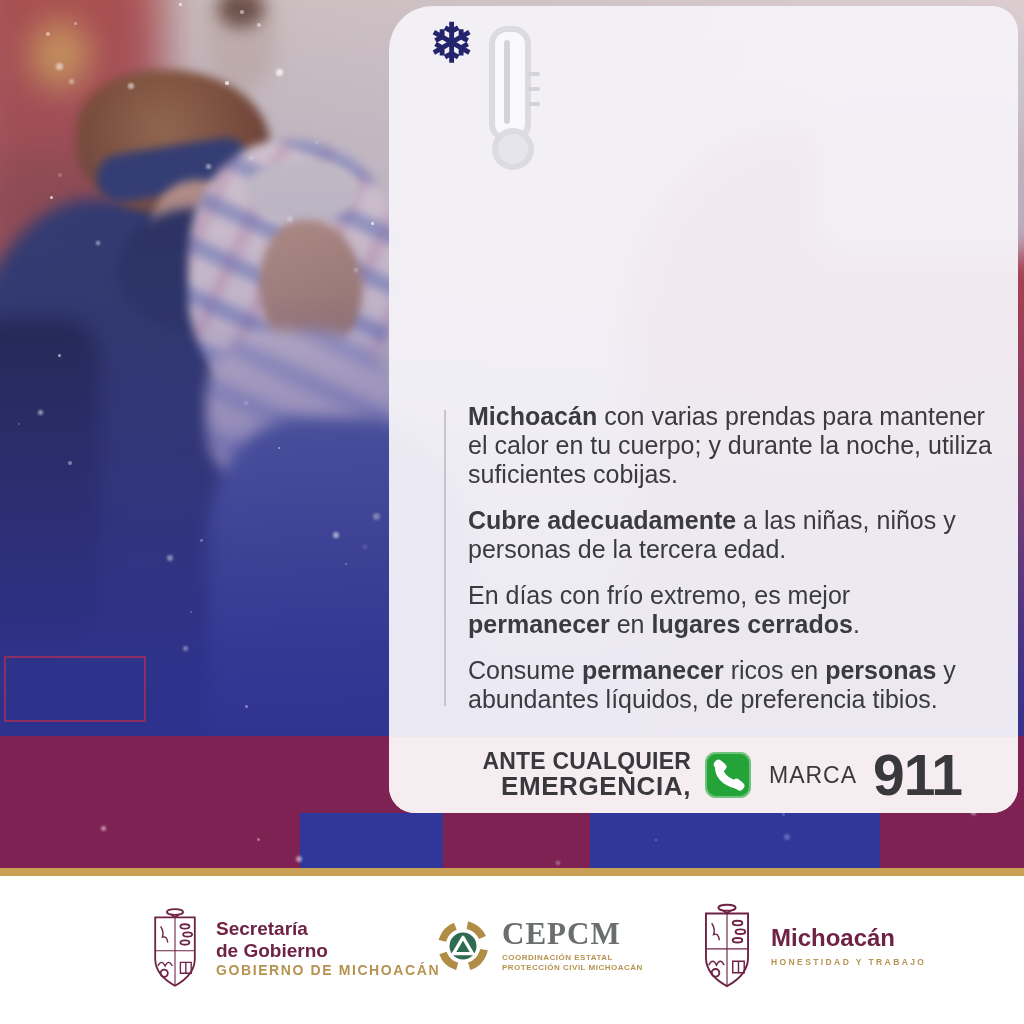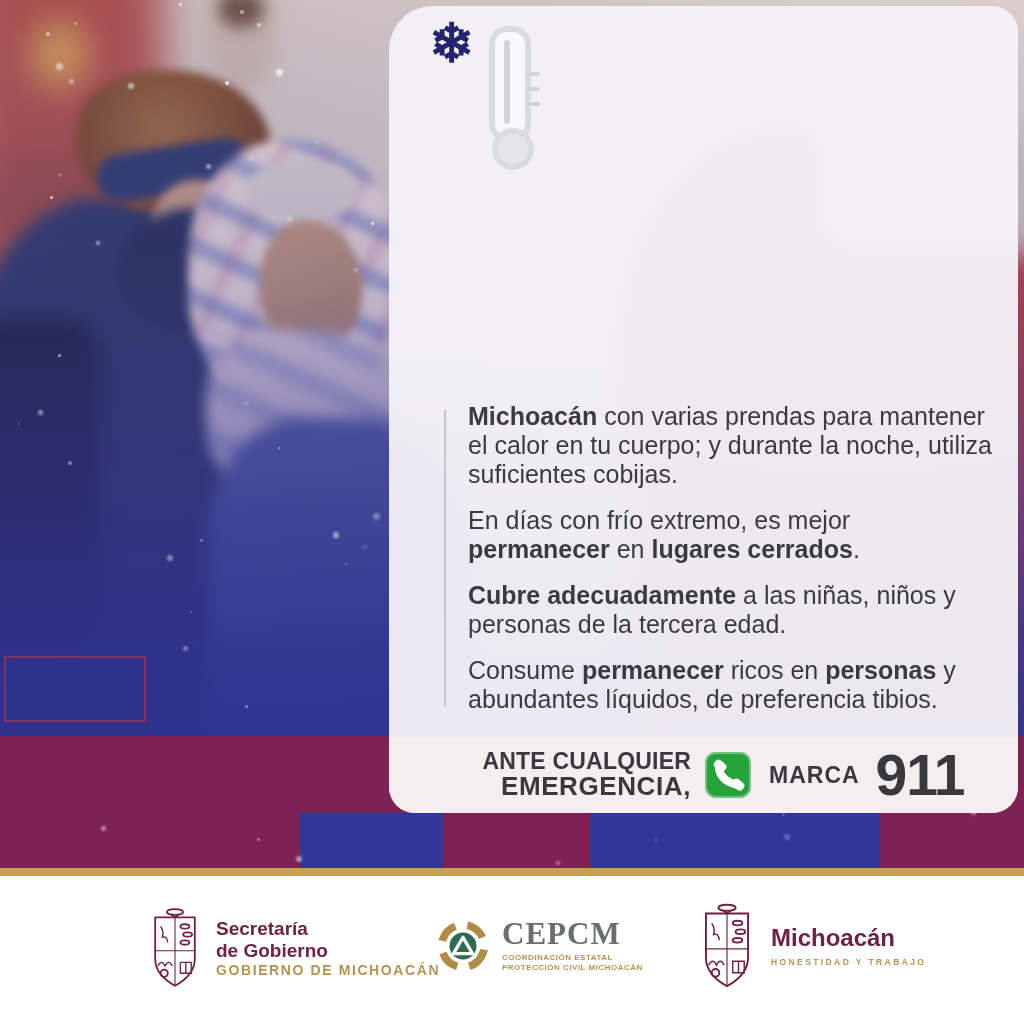--- a/index.html
+++ b/index.html
@@ -78,21 +78,21 @@
   .tips p{margin:0 0 17px 0;padding-left:24px;font-size:25px;line-height:29px;color:#3b3a3e;font-weight:400;}
   .tips p b{font-weight:700;}
 
   .strip{position:absolute;left:0;bottom:0;width:629px;height:76px;background:rgba(246,236,240,0.97);
     border-radius:0 0 26px 26px;display:flex;align-items:center;}
   .em-text{width:302px;text-align:right;color:#39383c;line-height:1.05;}
   .em-line1{font-size:23px;font-weight:700;letter-spacing:.2px;}
   .em-line2{font-size:26px;font-weight:700;letter-spacing:.6px;}
   .phone{margin-left:14px;width:46px;height:46px;background:var(--green);border-radius:11px;
     display:flex;align-items:center;justify-content:center;box-shadow:inset 0 0 0 2px rgba(255,255,255,.35);}
-  .marca{margin-left:18px;font-size:23px;font-weight:700;letter-spacing:1px;color:#39383c;}
+  .marca{margin-left:18px;font-size:23px;font-weight:400;letter-spacing:1px;color:#39383c;}
   .num911{margin-left:16px;font-size:57px;font-weight:700;letter-spacing:-1px;color:#39383c;line-height:1;}
 
   
   .footer{position:absolute;left:0;top:876px;width:1024px;height:111px;background:#fff;}
   .logo{position:absolute;display:flex;align-items:center;}
   .logo1{left:148px;top:30px;gap:14px;}
   .logo2{left:436px;top:42px;gap:12px;}
   .logo3{left:698px;top:26px;gap:15px;}
   .lg-maroon-name{color:var(--brand-maroon);font-weight:700;}
   .l1-name{font-size:19px;line-height:22px;}
@@ -198,22 +198,22 @@
         <div class="bulb"></div>
     </div>
     <div class="tick" style="top:66px"></div>
     <div class="tick" style="top:81px"></div>
     <div class="tick" style="top:96px"></div>
 
 
     <div class="tips">
       <div class="vline"></div>
     <p><b>Michoacán</b><span> con varias prendas para mantener el calor en tu cuerpo; y durante la noche, utiliza suficientes cobijas.</span></p>
+        <p><b>Cubre adecuadamente</b><span> a las niñas, niños y personas de la tercera edad.</span></p>
         <p><span>En días con frío extremo, es mejor </span><b>permanecer</b><span> en </span><b>lugares cerrados</b><span>.</span></p>
-        <p><b>Cubre adecuadamente</b><span> a las niñas, niños y personas de la tercera edad.</span></p>
         <p><span>Consume </span><b>permanecer</b><span> ricos en </span><b>personas</b><span> y abundantes líquidos, de preferencia tibios.</span></p>
       </div>
 
     <div class="strip">
       <div class="em-text">
         <div class="em-line1">ANTE CUALQUIER</div>
         <div class="em-line2">EMERGENCIA,</div>
       </div>
       <div class="phone">
         <svg width="34" height="34" viewBox="0 0 34 34">

